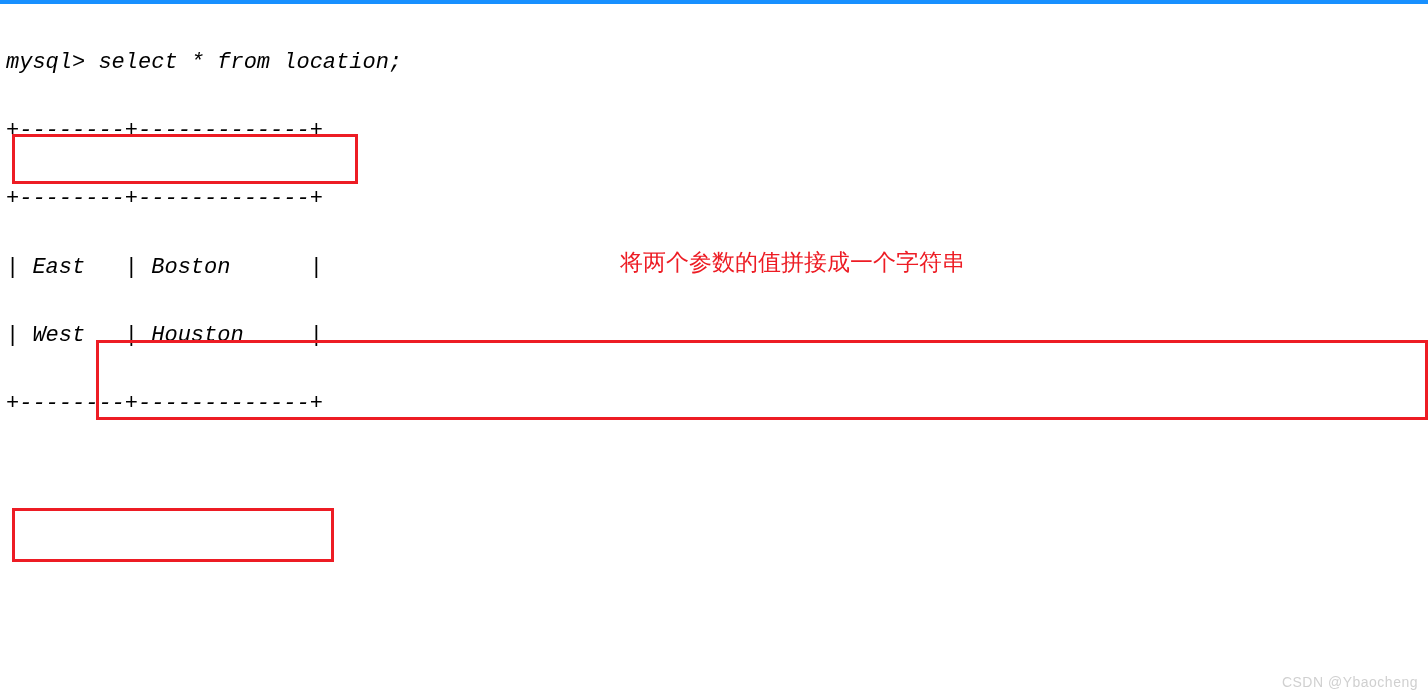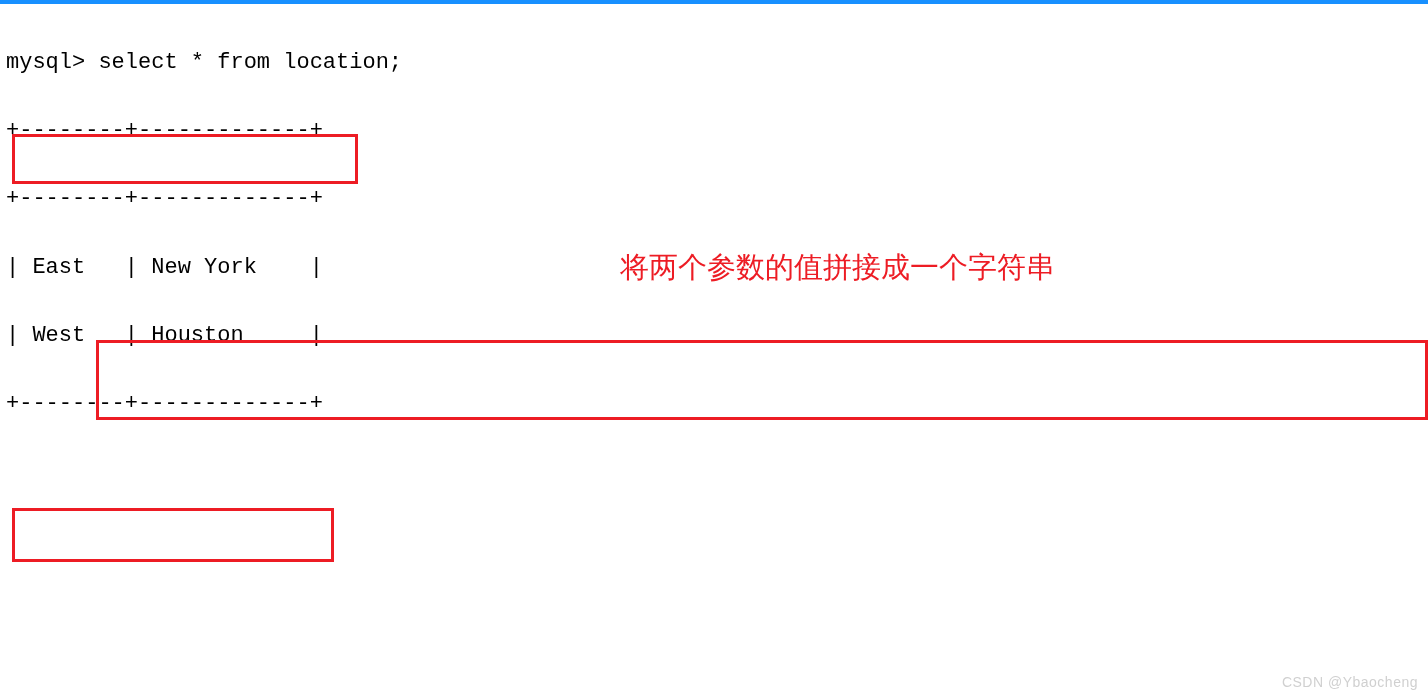--- a/index.html
+++ b/index.html
@@ -21,26 +21,27 @@
       width: 100%;
     }
     .terminal {
       padding: 8px 6px;
       white-space: pre;
       font-family: "Consolas", "Courier New", monospace;
       position: relative;
     }
     .line {
       display: block;
+      font-style: italic;
     }
     .annotation {
       position: absolute;
       color: #ed1c24;
       font-family: "Microsoft YaHei", sans-serif;
-      font-size: 29px;
+      font-size: 23px;
       white-space: nowrap;
     }
     .red-box {
       position: absolute;
       border: 3px solid #ed1c24;
       background: transparent;
       pointer-events: none;
     }
     .watermark {
       position: absolute;
@@ -54,21 +55,21 @@
   </style>
 </head>
 <body>
 
 <div class="top-bar"></div>
 
 <div class="terminal">
 <span class="line">mysql&gt; select * from location;</span>
 <span class="line">+--------+-------------+</span>
 <span class="line">+--------+-------------+</span>
-<span class="line">| East   | New York    |</span>
+<span class="line">| East   | Boston      |</span>
 <span class="line">| West   | Houston     |</span>
 <span class="line">+--------+-------------+</span>
 <span class="line"></span>
 
 
 
 
 
 
 

